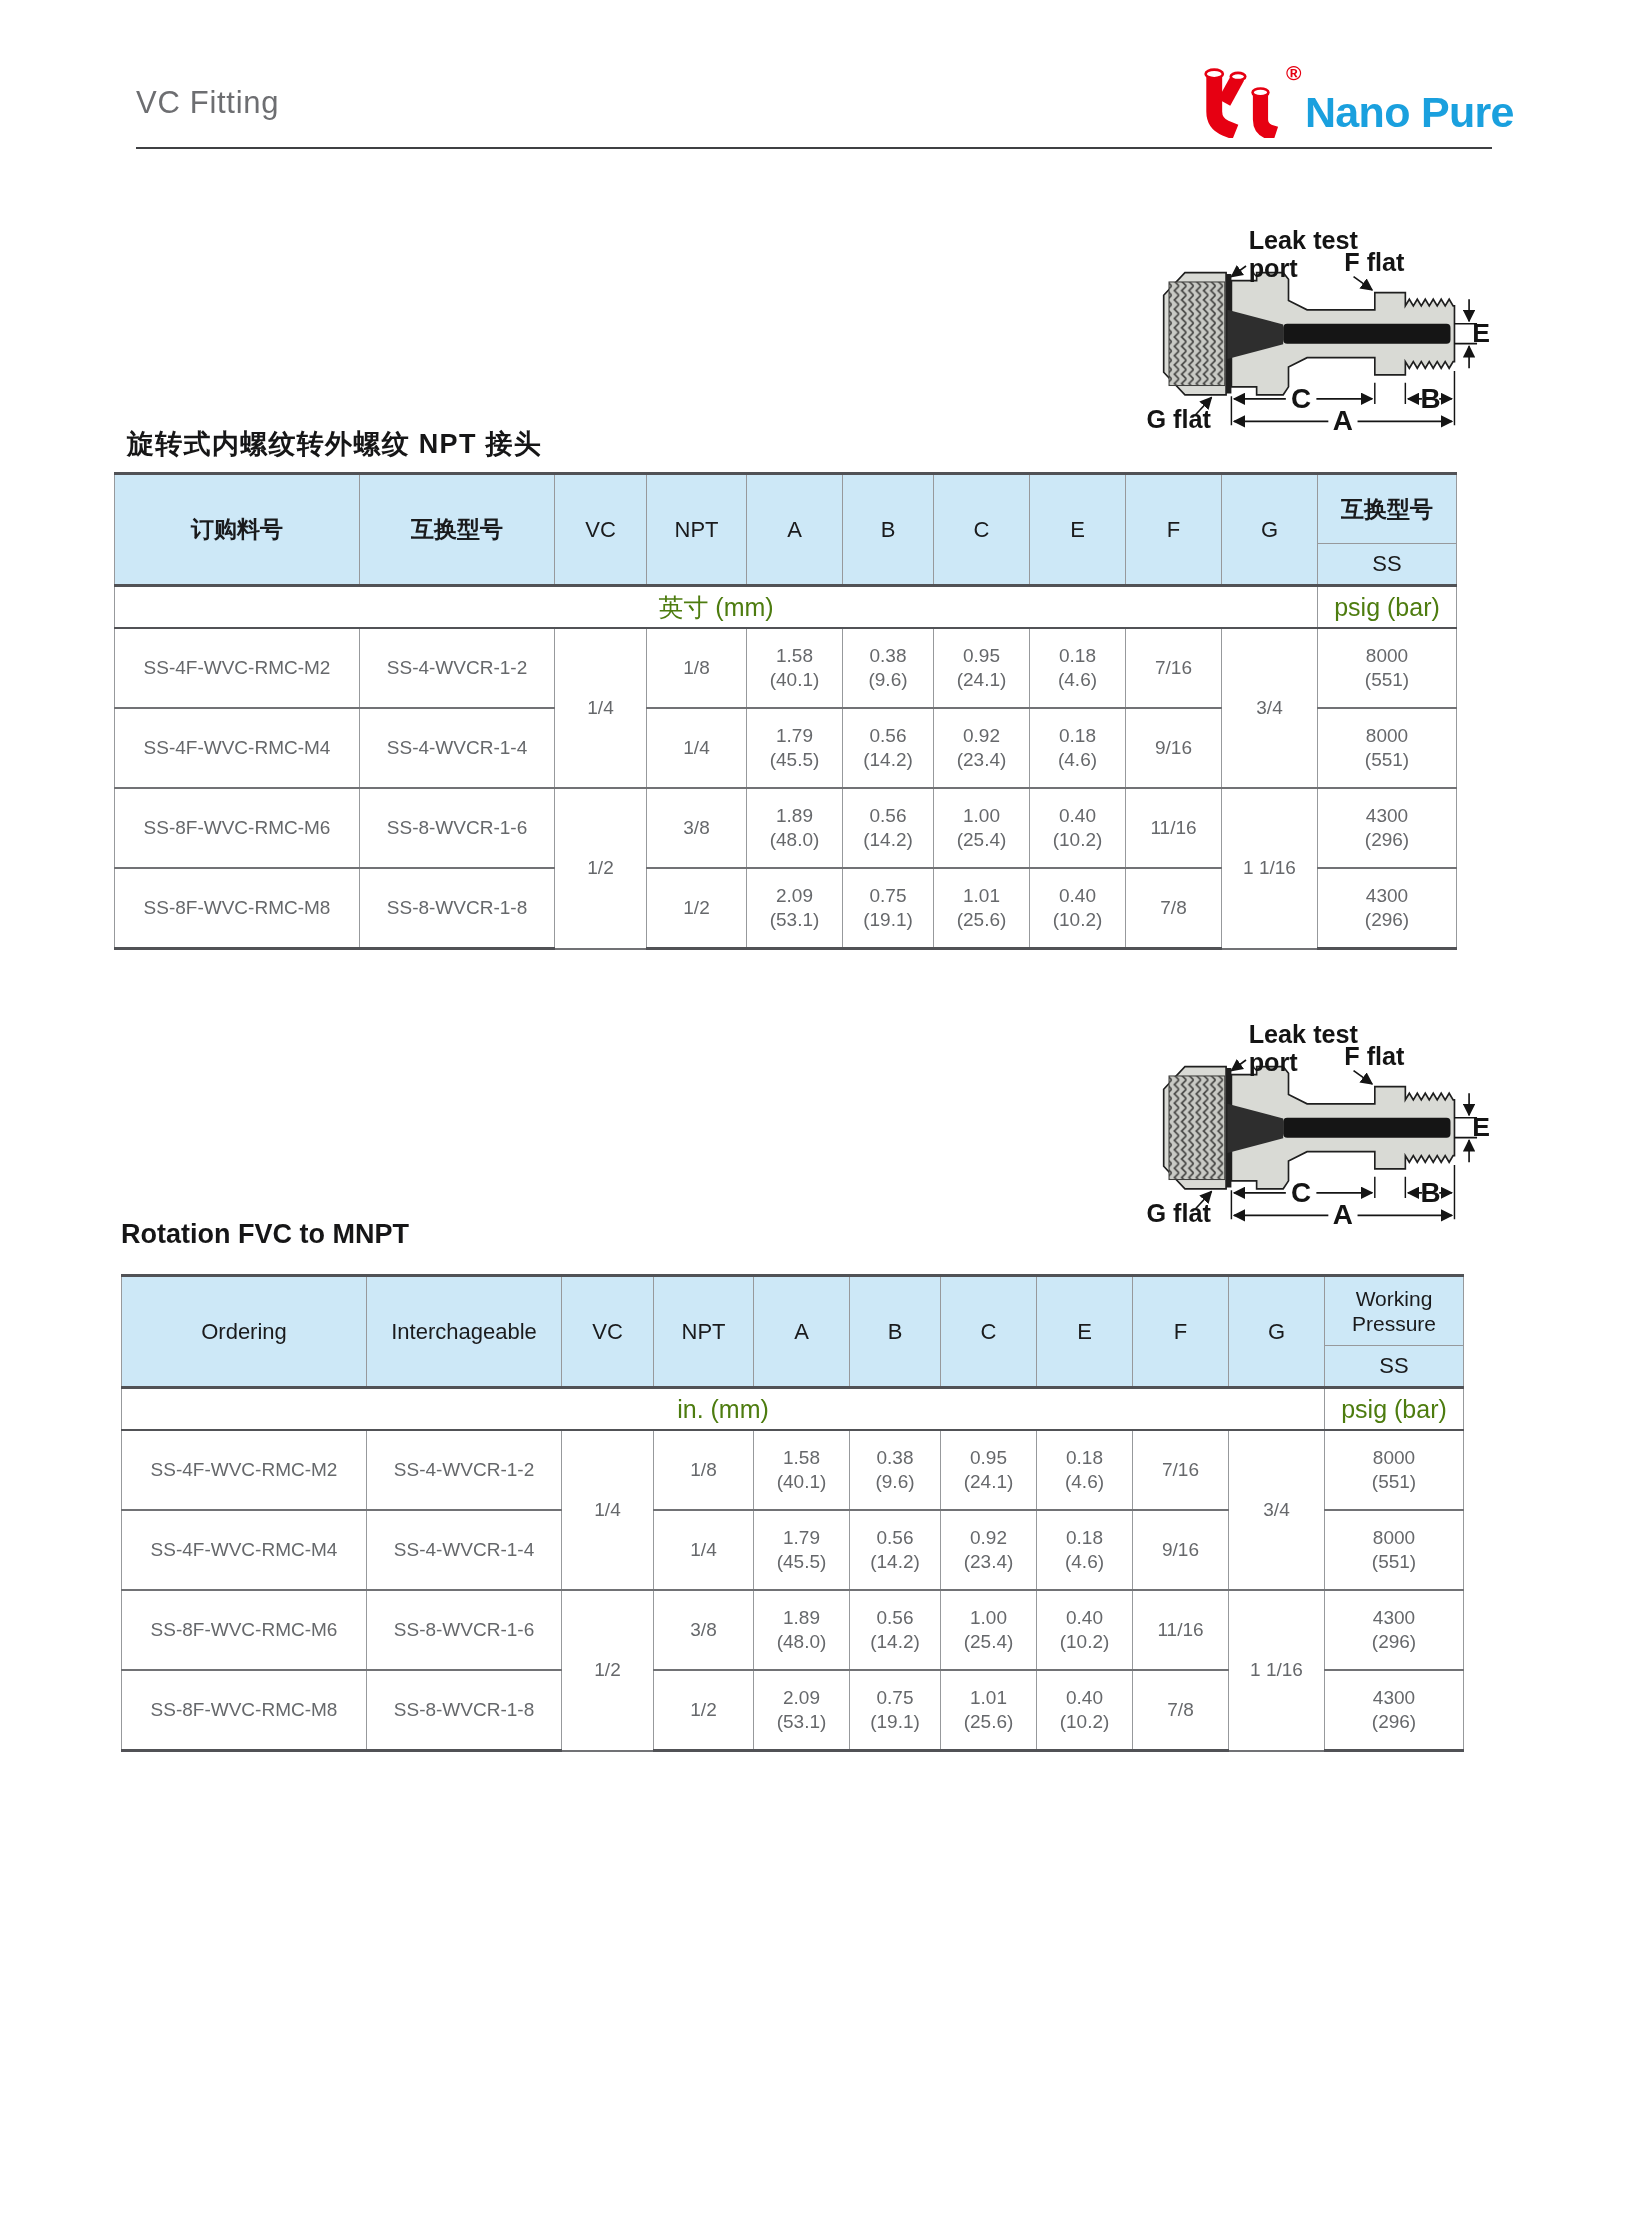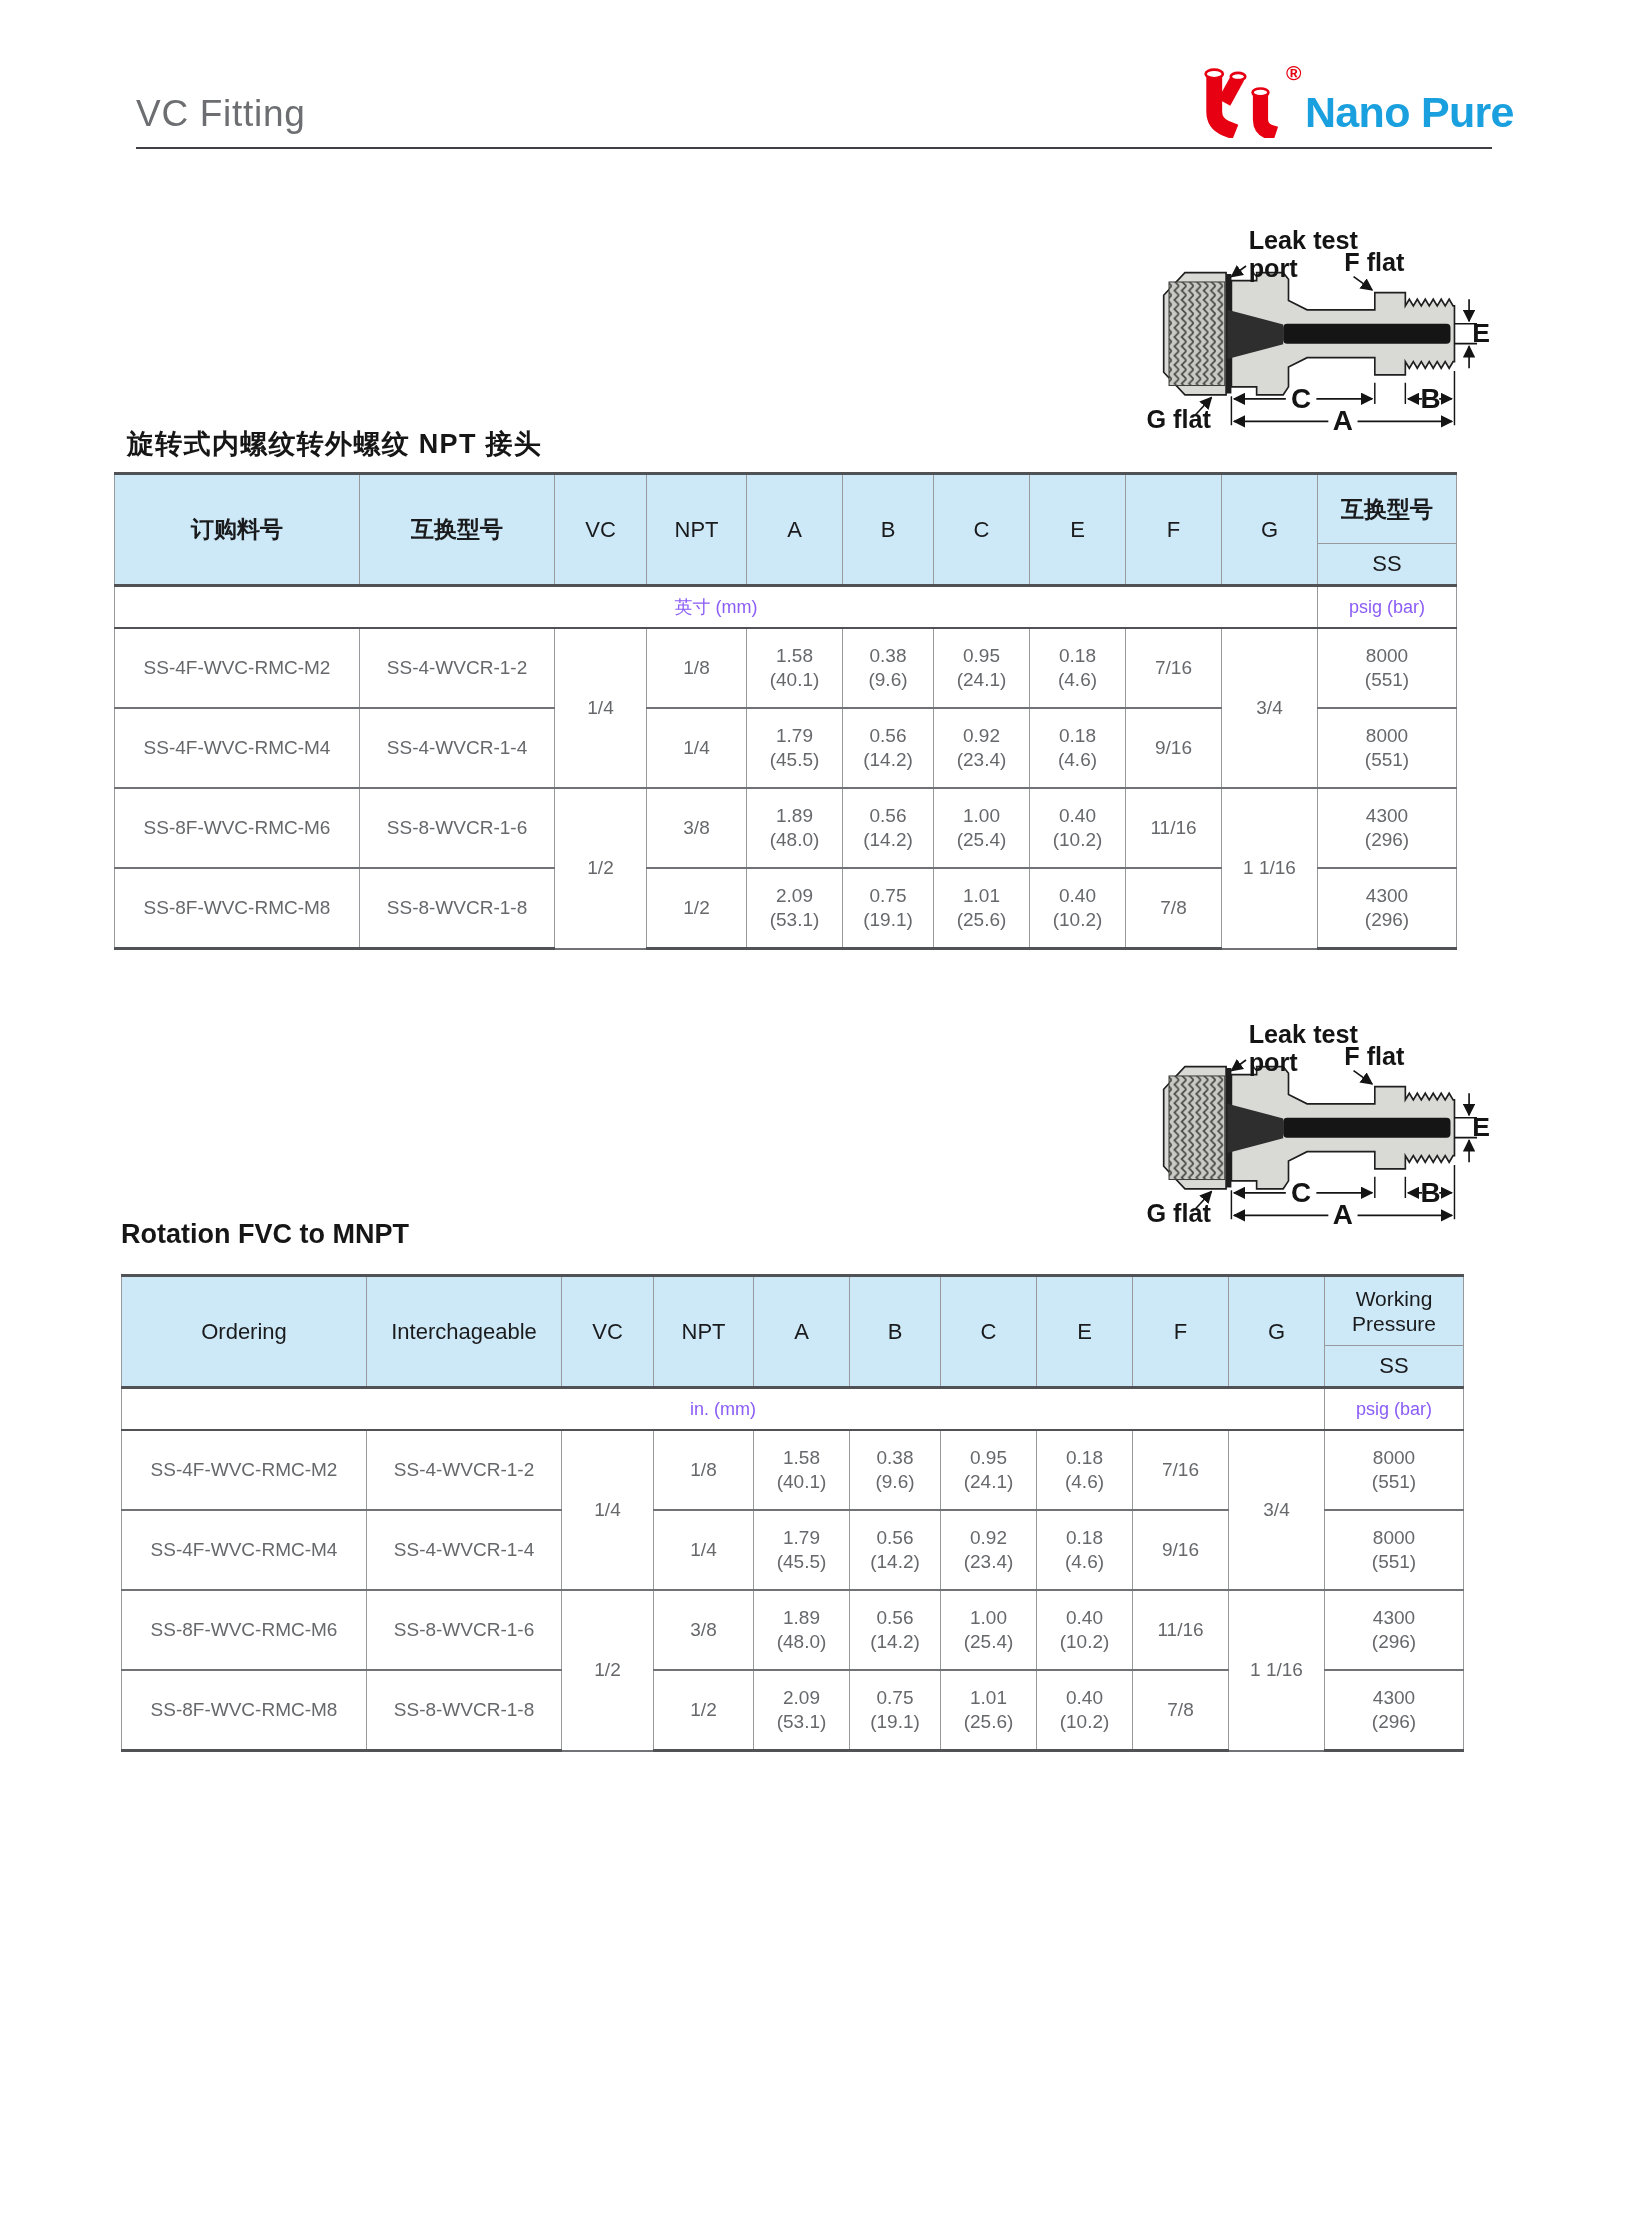--- a/index.html
+++ b/index.html
@@ -2,21 +2,21 @@
 <html style="font-size:10.6px"><head>
 <meta charset="utf-8">
 <style>
   html,body{margin:0;padding:0;}
   body{
     width:1650px;height:2239px;position:relative;background:#ffffff;
     font-family:"Liberation Sans","DejaVu Sans",sans-serif;overflow:hidden;
   }
   .abs{position:absolute;}
   
-  .page-title{left:136px;top:85px;font-size:37px;color:#6d6e71;letter-spacing:0.7px;margin-top:8px;}
+  .page-title{left:136px;top:85px;font-size:31px;color:#6d6e71;letter-spacing:0.7px;}
   .head-rule{left:136px;top:147px;width:1356px;height:2px;background:#3f4043;}
   .klmark{left:1197px;top:64px;}
   .reg-mark{left:1286px;top:61px;color:#e60012;font-size:21px;font-weight:700;}
   .brand-name{left:1305px;top:88px;font-size:43px;font-weight:700;
     color:#1aa0de;letter-spacing:-0.7px;white-space:nowrap;}
   
   .sec-title{font-weight:700;color:#161617;white-space:nowrap;}
   .sec-title.cn{left:127px;top:426px;font-size:27px;letter-spacing:1.3px;}
   .sec-title.en{left:121px;top:1219px;font-size:27px;}
   
@@ -28,21 +28,21 @@
   table.tbl{border-collapse:collapse;table-layout:fixed;width:1341px;
     border-left:1.3px solid #97999c;border-right:1.3px solid #97999c;}
   .tbl th,.tbl td{border-left:1.3px solid #97999c;border-right:1.3px solid #97999c;
     text-align:center;vertical-align:middle;padding:0;}
   .tbl thead th{background:#cde8f7;font-weight:400;color:#1a1b1d;font-size:22px;}
   .tbl tr.h1 th{border-top:3.3px solid #515256;border-bottom:3.3px solid #515256;height:68px;}
   .tbl tr.h1 th.ph{border-bottom:1.3px solid #97999c;}
   .tbl tr.h2 th{border-bottom:3.3px solid #515256;height:40px;}
   .tbl th.cjk{font-weight:700;font-size:23px;}
   .tbl th.wp{font-size:21px;line-height:25px;}
-  .tbl tr.units td{height:40px;color:#8b5cf6;font-size:18px;
+  .tbl tr.units td{height:40px;color:#4d7c0f;font-size:25px;
     border-top:3.3px solid #515256;border-bottom:2.7px solid #515256;}
   .tbl tbody tr.dr td{height:78px;color:#66686b;font-size:19px;line-height:24px;
     border-top:2px solid #717275;border-bottom:2px solid #717275;}
   .tbl tbody tr:last-child td{border-bottom:3.3px solid #515256;}
   .two{white-space:pre-line;}
   .diagtext{font-family:"Liberation Sans","DejaVu Sans",sans-serif;}
 </style>
 </head>
 <body>
 

